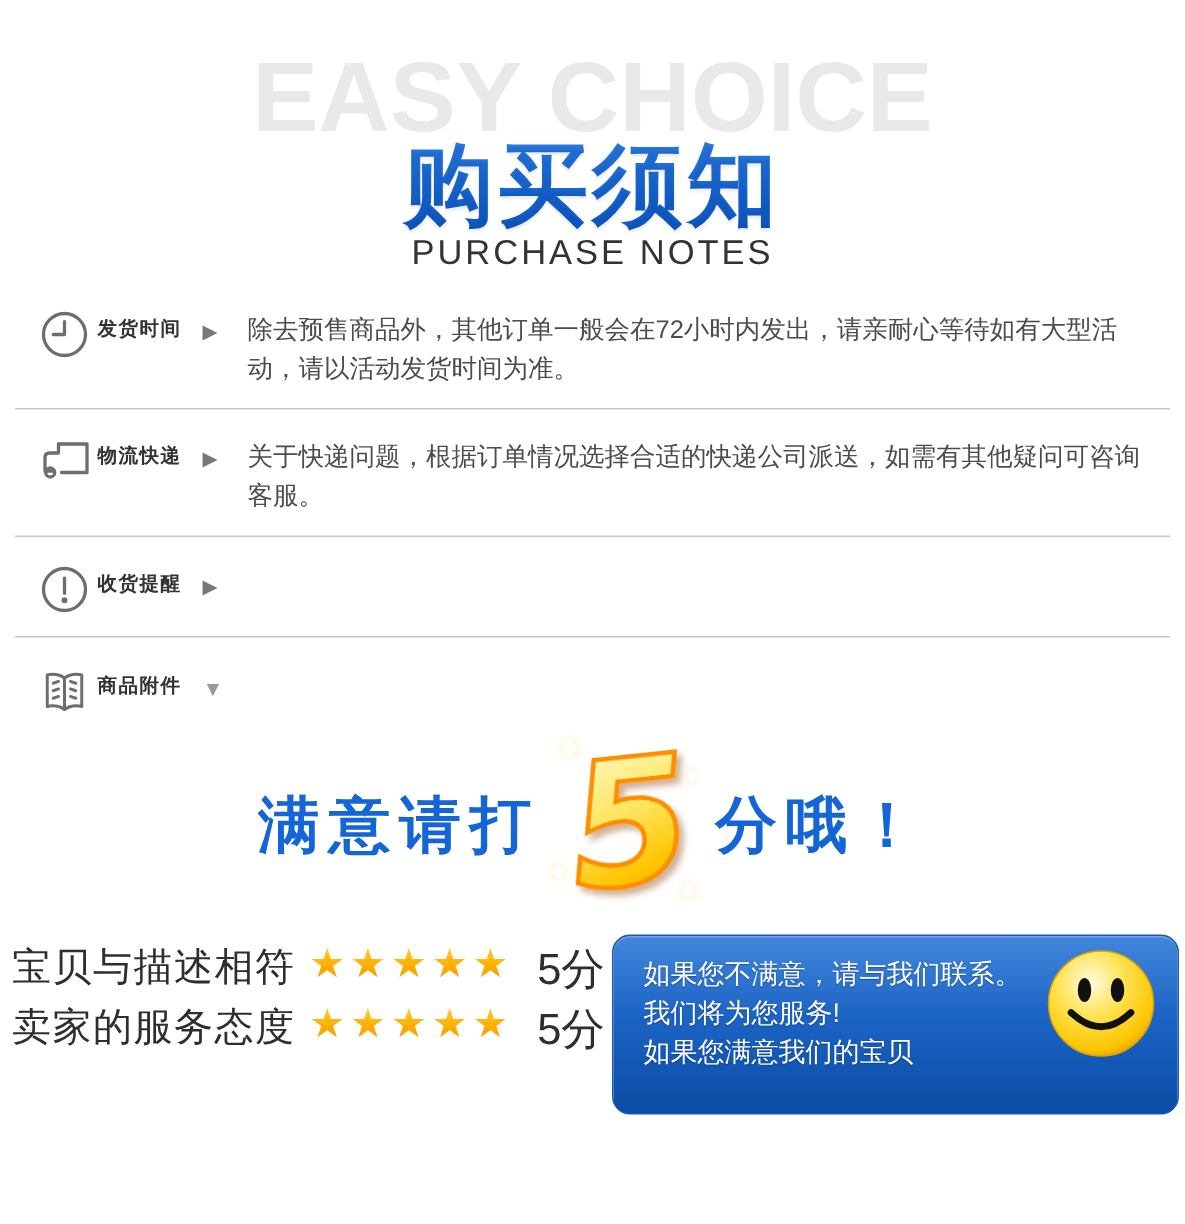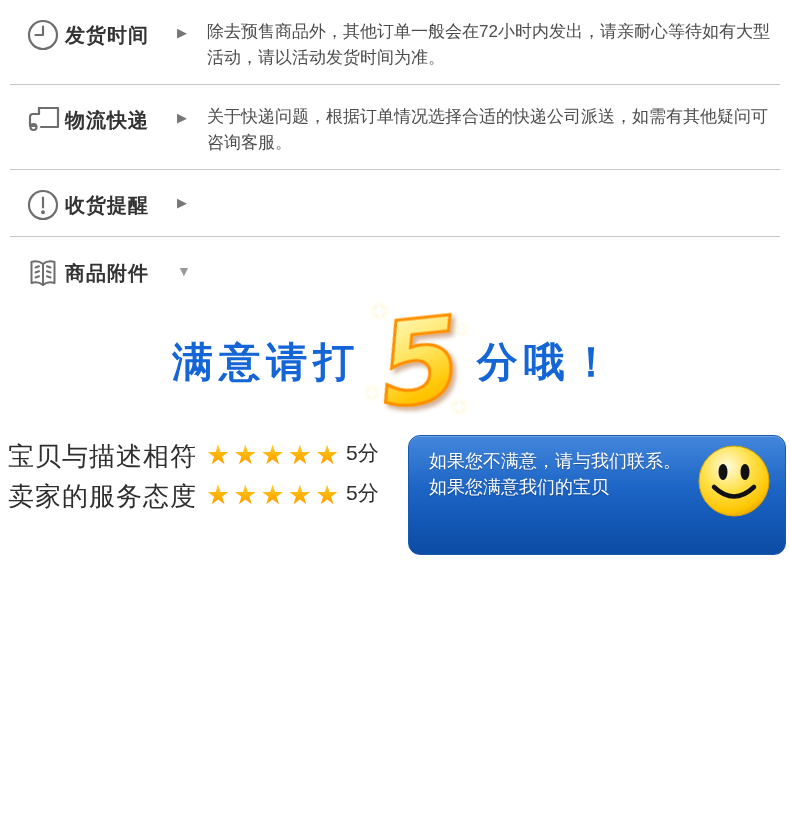--- a/index.html
+++ b/index.html
@@ -26,21 +26,21 @@
     position:absolute; top:155px; left:0; width:100%; text-align:center;
     font-size:23px; color:#333; letter-spacing:2px; z-index:2;
   }
 
   
   .sections { margin:0 10px; }
   .row { display:flex; align-items:flex-start; padding:15px 6px 13px 15px; }
   .bordered { border-bottom:1px solid #c6c6c6; }
   .icon-cell { flex:none; width:40px; padding-top:2px; }
   .icon-cell svg { display:block; }
-  .sec-label { flex:none; font-size:20px; font-weight:bold; color:#333; padding-top:7px; margin-right:28px; white-space:nowrap; letter-spacing:1px; }
+  .sec-label { flex:none; font-size:13px; font-weight:bold; color:#333; padding-top:7px; margin-right:14px; white-space:nowrap; letter-spacing:1px; }
   .marker { flex:none; font-size:13px; color:#777; padding-top:10px; margin-right:20px; }
   .marker.down { color:#999; font-size:14px; }
   .sec-text { flex:1; font-size:17px; line-height:26px; color:#4c4c4c; padding-top:4px; }
   .row-head { display:flex; align-items:flex-start; padding:16px 6px 0 15px; }
   .paragraph { font-size:17px; line-height:27px; color:#4c4c4c; padding:14px 12px 10px 35px; }
 
   
   .slogan { margin-top:16px; display:flex; align-items:center; justify-content:center; }
   .slogan-text {
     font-family:"Liberation Serif","DejaVu Serif",serif;
@@ -67,37 +67,42 @@
   .bottom { display:flex; align-items:flex-start; margin-top:18px; padding:0 4px 0 8px; }
   .ratings { flex:none; width:400px; padding-top:4px; }
   .rating-row { display:flex; align-items:flex-start; height:40px; }
   .rating-label { font-size:26px; color:#2e2e2e; letter-spacing:1px; white-space:nowrap; }
   .stars { margin-left:9px; white-space:nowrap; }
   .star {
     font-size:27px; letter-spacing:3px; color:#ff9d00;
     background:linear-gradient(180deg,#ffd84d 0%,#ffb000 55%,#ff8d00 100%);
     -webkit-background-clip:text; background-clip:text; -webkit-text-fill-color:transparent;
   }
-  .rating-score { font-size:21px; color:#2e2e2e; margin-left:4px; white-space:nowrap; }
+  .rating-score { font-size:29px; color:#2e2e2e; margin-left:16px; white-space:nowrap; }
 
   .notice-box {
     flex:1; position:relative; min-height:120px; border-radius:12px;
     background:linear-gradient(180deg,#4387dc 0%,#1c64c5 45%,#0b4ca5 100%);
     border:1px solid #1a59ad;
     box-shadow:inset 0 1px 0 rgba(255,255,255,0.25);
     padding:12px 16px 11px 20px;
   }
   .notice-line { color:#fff; font-size:18px; line-height:26px; text-shadow:0 1px 1px rgba(0,0,0,0.3); white-space:nowrap; }
   .smiley { position:absolute; top:8px; right:14px; width:74px; height:74px; }
 </style>
 </head>
 <body>
 
 <div class="page">
 
+  <header class="header">
+    <div class="watermark">EASY CHOICE</div>
+    <h1 class="title">购买须知</h1>
+    <div class="subtitle">PURCHASE NOTES</div>
+  </header>
 
   <main class="sections">
 
     <section class="row bordered">
       <span class="icon-cell">
         <svg width="36" height="36" viewBox="0 0 36 36" fill="none" stroke="#6e6e6e" stroke-width="2.2" stroke-linecap="round" stroke-linejoin="round">
           <circle cx="18" cy="18" r="14"></circle>
           <path d="M18 9.5 V18 H10.5"></path>
         </svg>
       </span>
@@ -171,20 +176,21 @@
       <div class="rating-row">
         <span class="rating-label">卖家的服务态度</span>
         <span class="stars"><span class="star">★</span><span class="star">★</span><span class="star">★</span><span class="star">★</span><span class="star">★</span></span>
         <span class="rating-score">5分</span>
       </div>
 
     </div>
 
     <div class="notice-box">
       <p class="notice-line">如果您不满意，请与我们联系。</p>
+      <p class="notice-line">我们将为您服务!</p>
       <p class="notice-line">如果您满意我们的宝贝</p>
 
       <span class="smiley">
         <svg width="74" height="74" viewBox="0 0 74 74">
           <defs>
             <radialGradient id="faceGrad" cx="40%" cy="30%" r="75%">
               <stop offset="0%" stop-color="#fffce0"></stop>
               <stop offset="45%" stop-color="#ffe14d"></stop>
               <stop offset="85%" stop-color="#fdc500"></stop>
               <stop offset="100%" stop-color="#e8a200"></stop>

